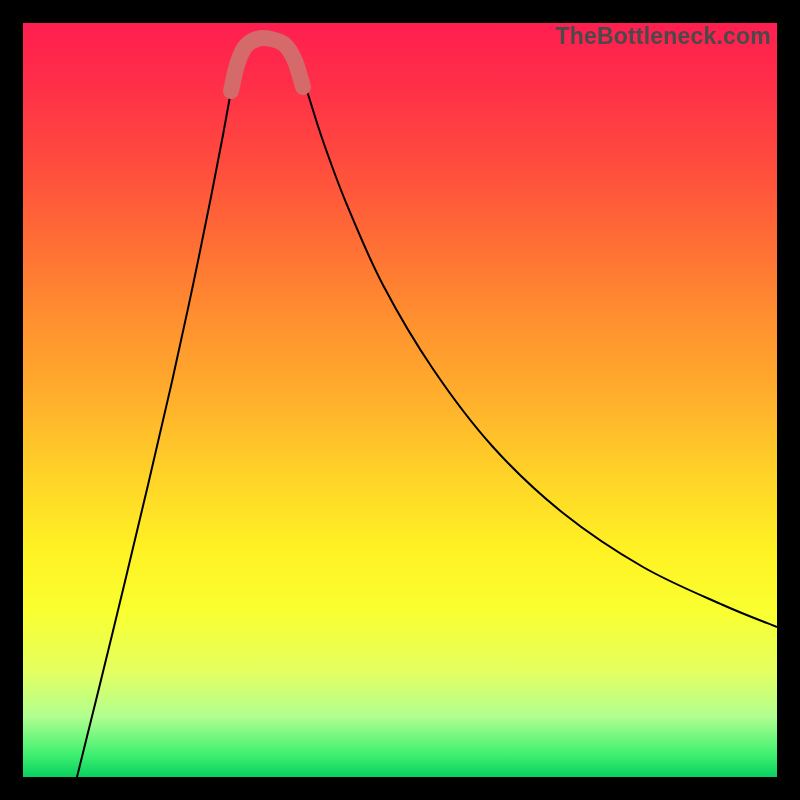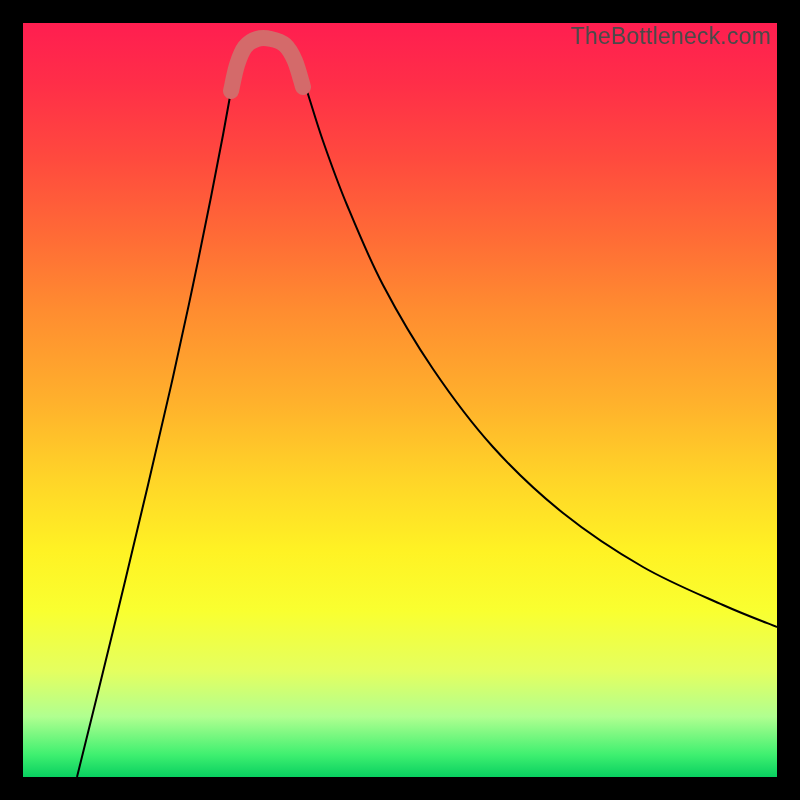--- a/index.html
+++ b/index.html
@@ -12,21 +12,21 @@
       #ff6a36 28%,
       #ff8c30 38%,
       #ffb02c 50%,
       #ffd328 60%,
       #fff224 70%,
       #f9ff30 78%,
       #e4ff60 86%,
       #b0ff90 92%,
       #40f070 97%,
       #08d060 100%)}
-  .watermark{position:absolute;top:0;right:6px;color:#4a4a4a;font-size:23px;font-weight:400;letter-spacing:.2px}
+  .watermark{position:absolute;top:0;right:6px;color:#4a4a4a;font-size:23px;font-weight:700;letter-spacing:.2px}
   svg{position:absolute;left:0;top:0}
 </style>
 </head>
 <body>
 
 <div class="frame">
   <div class="gradient"></div>
   <div class="watermark">TheBottleneck.com</div>
   <svg id="plot" width="754" height="754" viewBox="0 0 754 754">
       <path d="M 54 754 C 60 729.6666666666666 78.16666666666667 656.6666666666666 90 608 C 101.83333333333333 559.3333333333334 115 504.33333333333337 125 462 C 135 419.66666666666663 142.5 387.33333333333326 150 353.99999999999994 C 157.5 320.66666666666663 163.66666666666666 291.99999999999994 170 261.99999999999994 C 176.33333333333334 231.99999999999994 183 199 188 174 C 193 149 196.66666666666666 129.66666666666666 200 112 C 203.33333333333334 94.33333333333333 205.66666666666666 80.33333333333333 208 68 C 210.33333333333334 55.666666666666664 213 43 214 38" fill="none" stroke="#000000" stroke-width="2" stroke-linejoin="round"></path>

